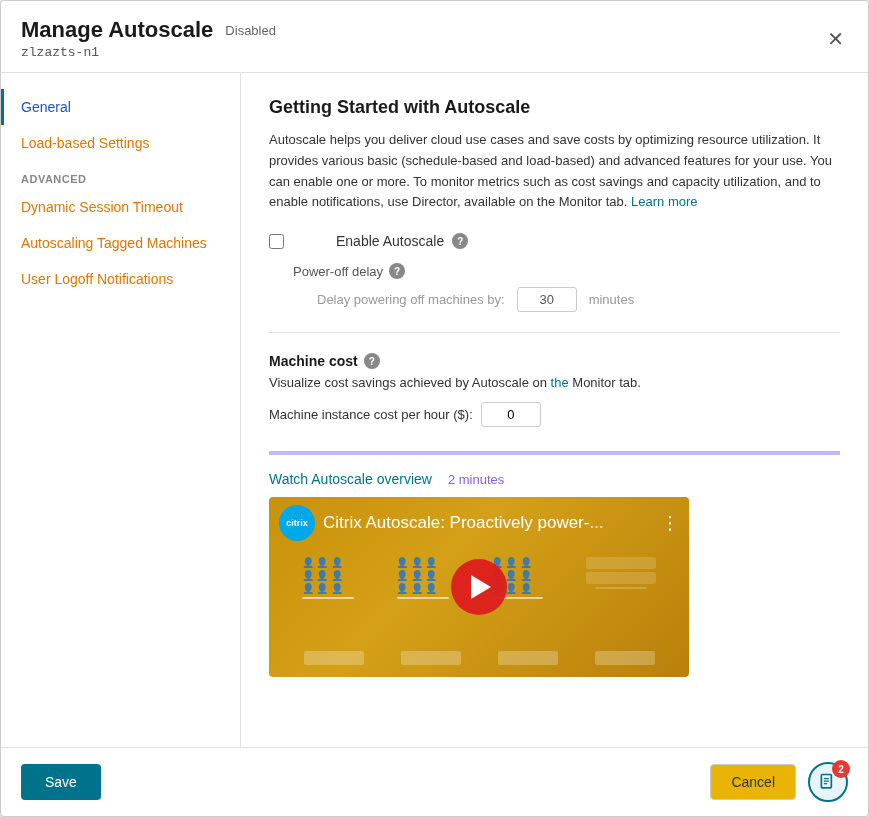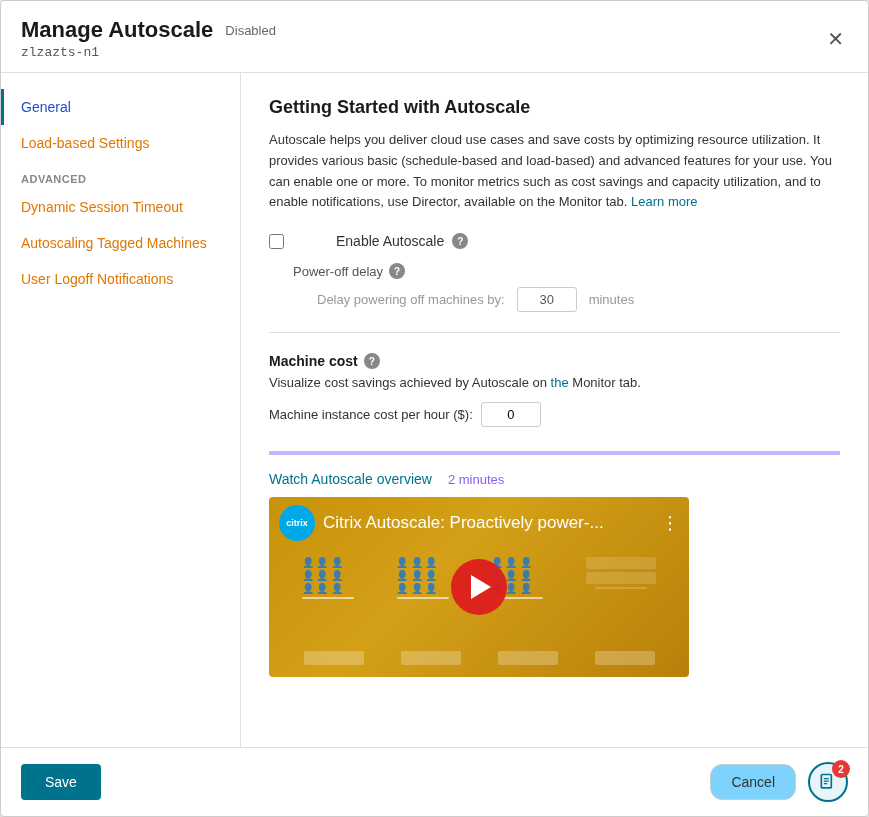--- a/index.html
+++ b/index.html
@@ -327,25 +327,25 @@
       font-size: 14px;
       cursor: pointer;
       font-weight: 500;
     }
     .footer-right {
       display: flex;
       align-items: center;
       gap: 12px;
     }
     .cancel-btn {
-      background: #7dd3fc;
+      background: #eab308;
       color: #333;
       border: 1px solid #ccc;
       padding: 9px 20px;
-      border-radius: 12px;
+      border-radius: 4px;
       font-size: 14px;
       cursor: pointer;
     }
     .notification-btn {
       position: relative;
       width: 40px;
       height: 40px;
       border-radius: 50%;
       background: #e8f4f8;
       border: 2px solid #00738c;

